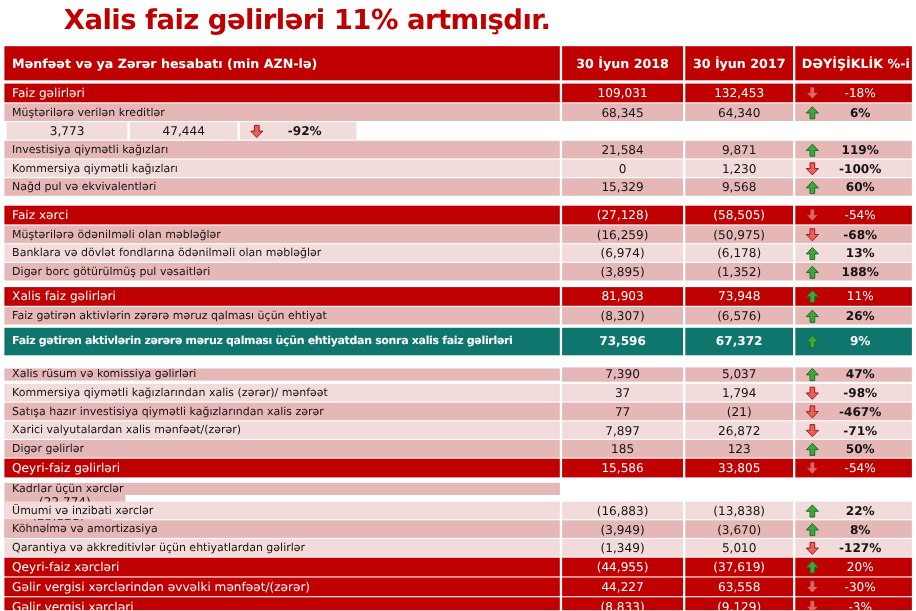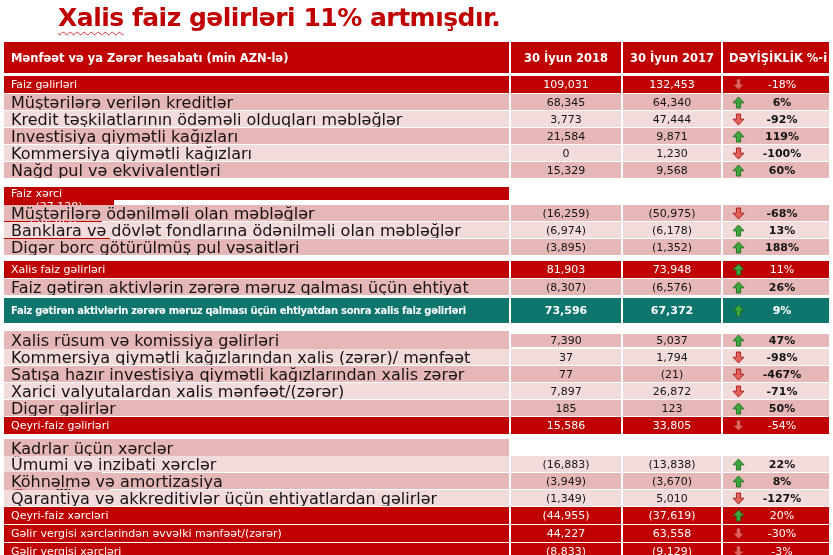--- a/index.html
+++ b/index.html
@@ -7,21 +7,20 @@
     position:relative;width:833px;height:555px;background:#fff;overflow:hidden;
     font-family:"DejaVu Sans","Liberation Sans",sans-serif;
   }
   
   #title{
     position:absolute;left:58px;top:3px;
     font-size:25px;font-weight:bold;color:#C00000;letter-spacing:-0.5px;
     white-space:nowrap;
   }
   #title .squiggle{
-    text-decoration:underline;
     text-decoration-style:wavy;
     text-decoration-color:#E03030;
     text-decoration-thickness:1px;
     text-underline-offset:5px;
     text-align:center;
   }
   
   #tbl{position:absolute;left:4px;top:42px;width:825px;}
   .row{display:flex;margin-bottom:1px;}
   .cell{display:flex;align-items:center;box-sizing:border-box;overflow:hidden;}
@@ -44,21 +43,21 @@
   .row.band .cell{background:#C00000;color:#fff;font-weight:normal;font-size:11px;}
   .row.band-tall{height:25px;}
   .row.band-tall .cell{background:#0f766e;color:#fff;font-weight:bold;}
   .row.band-tall .c-label{font-size:10px;letter-spacing:-0.3px;}
   .row.band-tall .c-v1,.row.band-tall .c-v2,.row.band-tall .c-chg{font-size:11px;}
 
   
   .row.a,.row.b{height:16px;}
   .row.a .cell{background:#E5B8B7;}
   .row.b .cell{background:#F2DCDB;}
-  .row.a .c-label,.row.b .c-label{color:#171213;font-size:16px;}
+  .row.a .c-label,.row.b .c-label{color:#171213;font-size:10px;}
   .row.a .c-v1,.row.a .c-v2,.row.b .c-v1,.row.b .c-v2{color:#141414;font-weight:normal;font-size:11px;}
   .row.a .pct,.row.b .pct{color:#141414;font-weight:bold;font-size:11px;}
 
   .arrow{flex:none;width:13px;height:13px;display:block;}
 </style>
 </head>
 <body>
 
 <div id="stage">
 
@@ -101,21 +100,20 @@
           <div class="cell c-v2">64,340</div>
           <div class="sep"></div>
           <div class="cell c-chg">
             <svg viewBox="0 0 13 13" class="arrow">
               <path d="M6.5 1 L12 6.8 H8.6 V12 H4.4 V6.8 H1 Z" fill="#3DA63D" stroke="#1F6B1F" stroke-width="0.9"></path>
             </svg>
             <span class="pct">6%</span>
           </div>
         </div>
         <div class="row b">
-          <div class="cell c-label">Kredit təşkilatlarının ödəməli olduqları məbləğlər</div>
           <div class="sep"></div>
           <div class="cell c-v1">3,773</div>
           <div class="sep"></div>
           <div class="cell c-v2">47,444</div>
           <div class="sep"></div>
           <div class="cell c-chg">
             <svg viewBox="0 0 13 13" class="arrow">
               <path d="M6.5 12 L1 6.2 H4.4 V1 H8.6 V6.2 H12 Z" fill="#E4625C" stroke="#A31515" stroke-width="0.9"></path>
             </svg>
             <span class="pct">-92%</span>
@@ -156,21 +154,21 @@
           <div class="sep"></div>
           <div class="cell c-v2">9,568</div>
           <div class="sep"></div>
           <div class="cell c-chg">
             <svg viewBox="0 0 13 13" class="arrow">
               <path d="M6.5 1 L12 6.8 H8.6 V12 H4.4 V6.8 H1 Z" fill="#3DA63D" stroke="#1F6B1F" stroke-width="0.9"></path>
             </svg>
             <span class="pct">60%</span>
           </div>
         </div>
-        <div class="row band" style="margin-top: 9px; flex-direction: column;">
+        <div class="row band" style="margin-top: 9px;">
           <div class="cell c-label">Faiz xərci</div>
           <div class="sep"></div>
           <div class="cell c-v1">(27,128)</div>
           <div class="sep"></div>
           <div class="cell c-v2">(58,505)</div>
           <div class="sep"></div>
           <div class="cell c-chg">
             <svg viewBox="0 0 13 13" class="arrow">
               <path d="M6.5 12 L1 6.2 H4.4 V1 H8.6 V6.2 H12 Z" fill="#E4625C" stroke="#A31515" stroke-width="0.9"></path>
             </svg>

